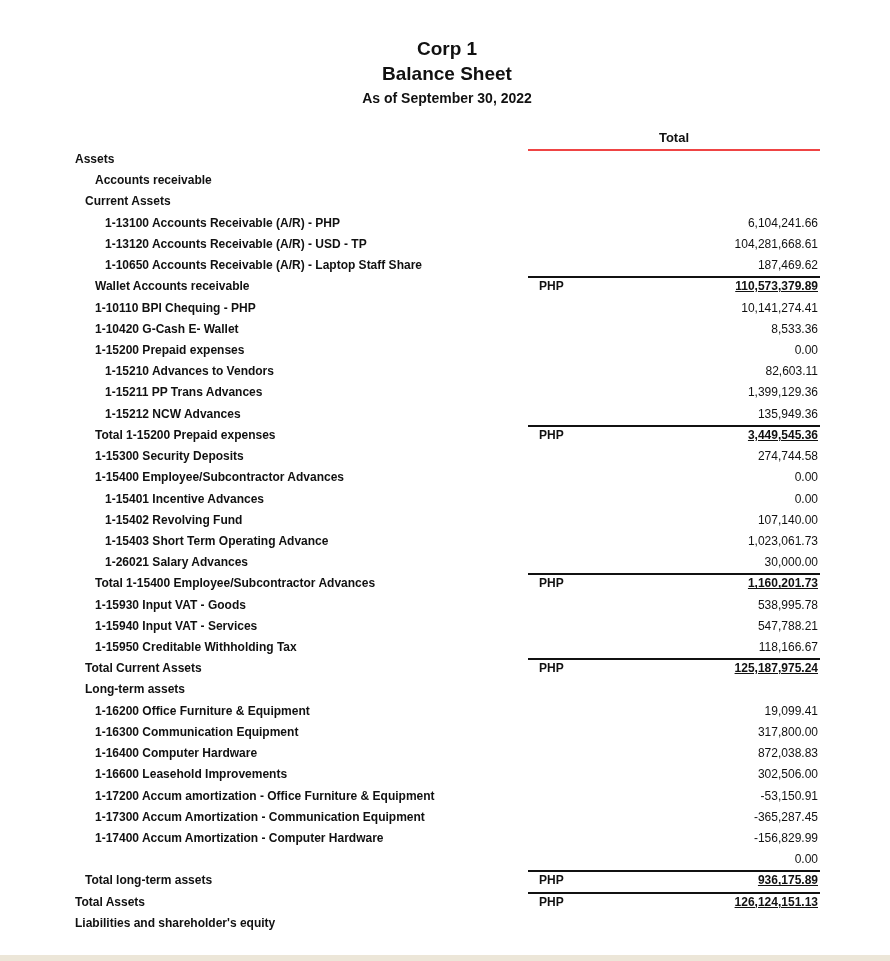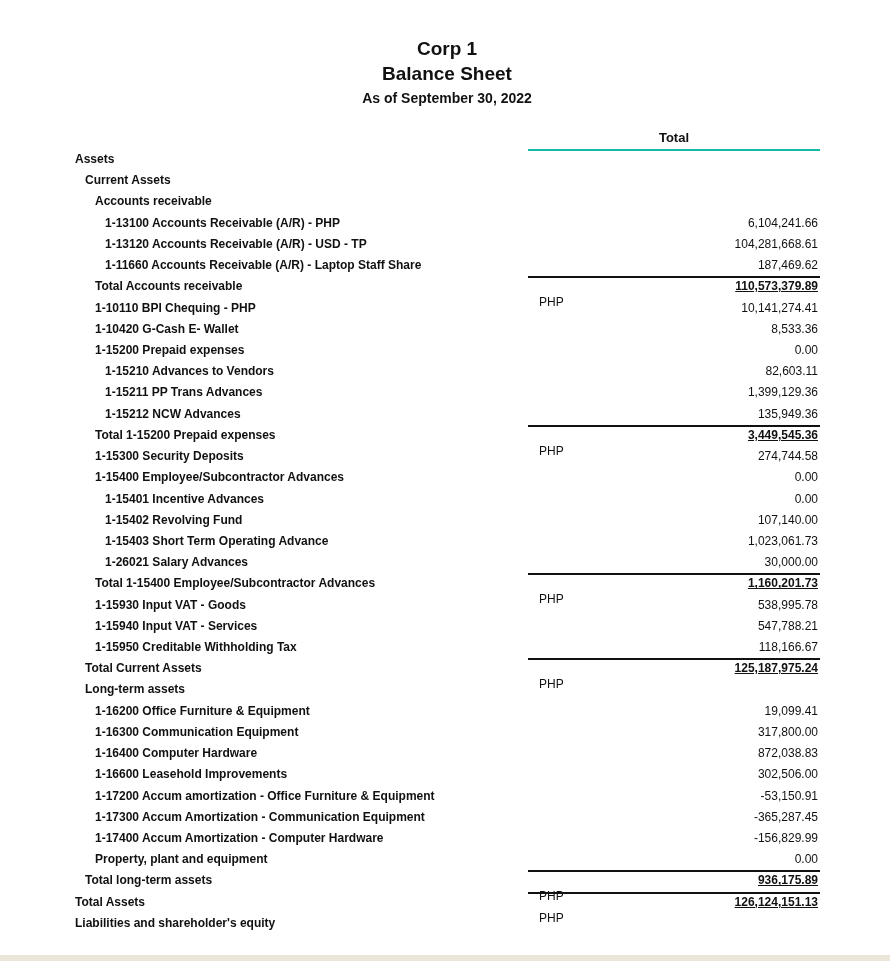--- a/index.html
+++ b/index.html
@@ -37,21 +37,21 @@
       font-weight: bold;
       line-height: 20px;
       margin-top: 1px;
     }
     .col-header {
       position: absolute;
       left: 528px;
       top: 128px;
       width: 292px;
       height: 21px;
-      border-bottom: 2px solid #14b8a6;
+      border-bottom: 2px solid #ef4444;
       text-align: center;
       font-size: 13px;
       font-weight: bold;
       line-height: 20px;
     }
     .rows {
       position: absolute;
       left: 0;
       top: 149px;
       width: 890px;
@@ -76,22 +76,22 @@
       position: absolute;
       right: 72px;
       top: 0;
       font-weight: normal;
       text-align: right;
     }
     .row.total .amount { font-weight: bold; text-decoration: underline; }
     .row .currency {
       position: absolute;
       left: 539px;
-      top: 16px;
-      font-weight: normal;
+      top: 0;
+      font-weight: bold;
     }
     .row.total::before {
       content: "";
       position: absolute;
       left: 528px;
       width: 292px;
       top: 0;
       border-top: 2px solid #111;
     }
     .footer-bar {
@@ -111,40 +111,40 @@
   <div class="report-title">Balance Sheet</div>
   <div class="report-date">As of September 30, 2022</div>
 </div>
 
 <div class="col-header">Total</div>
 
 <div class="rows" id="rows">
     <div class="row lvl0">
       <span class="label">Assets</span>
     </div>
+    <div class="row lvl2">
+      <span class="label">Accounts receivable</span>
+    </div>
     <div class="row lvl1">
       <span class="label">Current Assets</span>
     </div>
-    <div class="row lvl2">
-      <span class="label">Accounts receivable</span>
-    </div>
     <div class="row lvl3">
       <span class="label">1-13100 Accounts Receivable (A/R) - PHP</span>
       <span class="amount">6,104,241.66</span>
     </div>
     <div class="row lvl3">
       <span class="label">1-13120 Accounts Receivable (A/R) - USD - TP</span>
       <span class="amount">104,281,668.61</span>
     </div>
     <div class="row lvl3">
-      <span class="label">1-11660 Accounts Receivable (A/R) - Laptop Staff Share</span>
+      <span class="label">1-10650 Accounts Receivable (A/R) - Laptop Staff Share</span>
       <span class="amount">187,469.62</span>
     </div>
     <div class="row lvl2 total">
-      <span class="label">Total Accounts receivable</span>
+      <span class="label">Wallet Accounts receivable</span>
       <span class="currency">PHP</span>
       <span class="amount">110,573,379.89</span>
     </div>
     <div class="row lvl2">
       <span class="label">1-10110 BPI Chequing - PHP</span>
       <span class="amount">10,141,274.41</span>
     </div>
     <div class="row lvl2">
       <span class="label">1-10420 G-Cash E- Wallet</span>
       <span class="amount">8,533.36</span>
@@ -241,21 +241,20 @@
     </div>
     <div class="row lvl2">
       <span class="label">1-17300 Accum Amortization - Communication Equipment</span>
       <span class="amount">-365,287.45</span>
     </div>
     <div class="row lvl2">
       <span class="label">1-17400 Accum Amortization - Computer Hardware</span>
       <span class="amount">-156,829.99</span>
     </div>
     <div class="row lvl2">
-      <span class="label">Property, plant and equipment</span>
       <span class="amount">0.00</span>
     </div>
     <div class="row lvl1 total">
       <span class="label">Total long-term assets</span>
       <span class="currency">PHP</span>
       <span class="amount">936,175.89</span>
     </div>
     <div class="row lvl0 total">
       <span class="label">Total Assets</span>
       <span class="currency">PHP</span>

